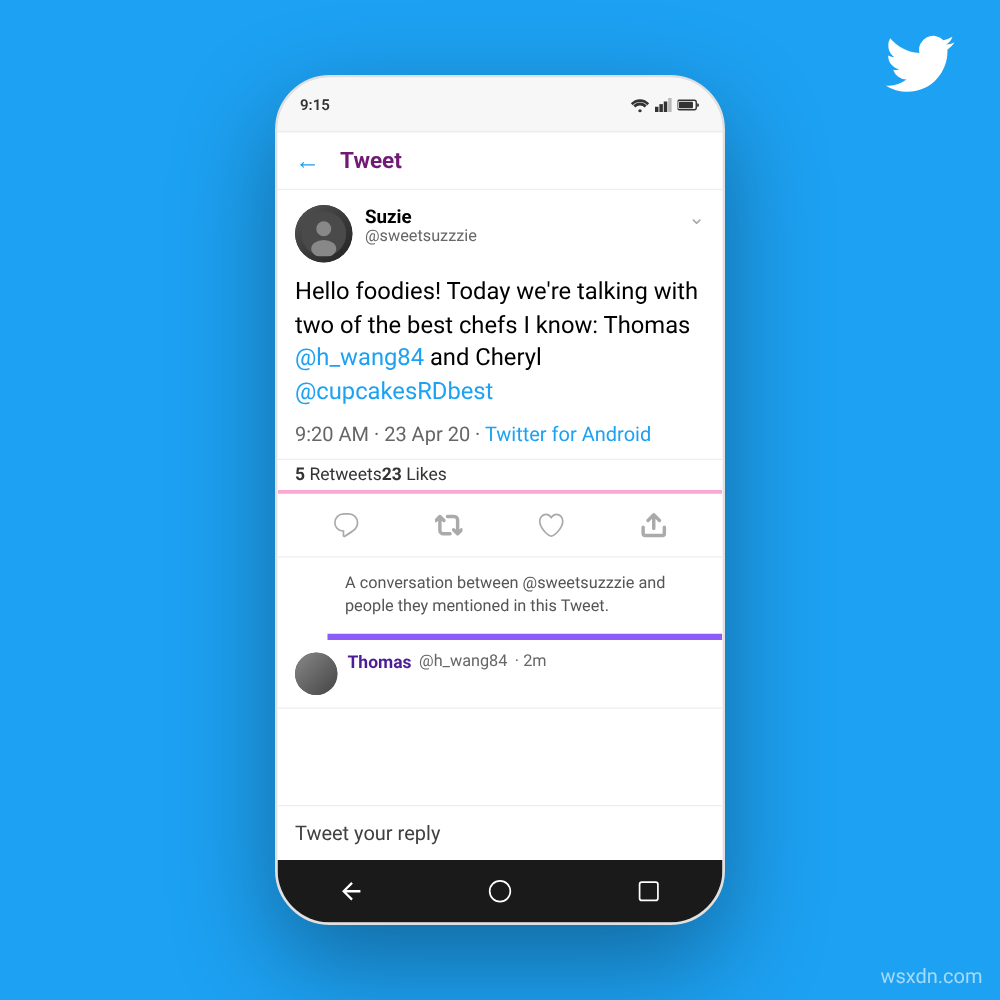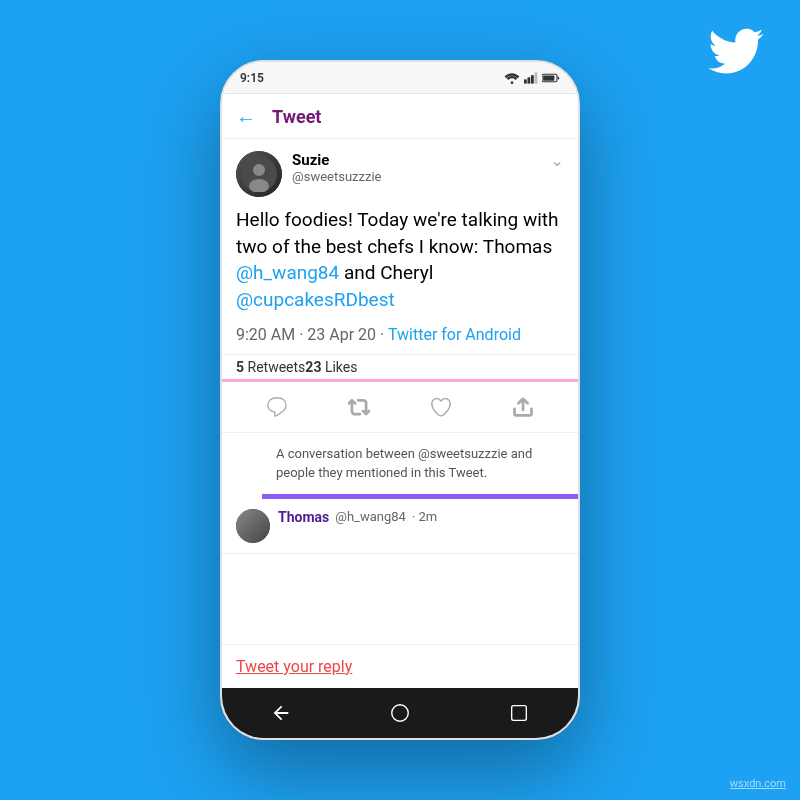--- a/index.html
+++ b/index.html
@@ -34,21 +34,21 @@
       overflow: hidden;
       display: flex;
       flex-direction: column;
       position: relative;
       border: 2px solid #e0e0e0;
     }
 
     
     .phone-top-bar {
       background: #f7f7f7;
-      height: 32px;
+      height: 44px;
       display: flex;
       align-items: center;
       justify-content: space-between;
       padding: 0 18px;
       flex-shrink: 0;
       border-bottom: 1px solid #e8e8e8;
     }
 
     .phone-time {
       font-size: 12px;
@@ -300,22 +300,21 @@
 
     
     .reply-input-area {
       padding: 12px 14px;
       border-top: 1px solid #eee;
       flex-shrink: 0;
     }
 
     .reply-placeholder {
       font-size: 16px;
-      color: #ef4444;
-      text-decoration: underline;
+      color: #404040;
     }
 
     
     .phone-bottom-nav {
       background: #1a1a1a;
       height: 50px;
       display: flex;
       align-items: center;
       justify-content: space-around;
       flex-shrink: 0;
@@ -334,23 +333,22 @@
       stroke: #fff;
       fill: none;
       stroke-width: 1.5;
     }
 
     
     .watermark {
       position: absolute;
       bottom: 10px;
       right: 14px;
-      font-size: 11px;
+      font-size: 16px;
       color: rgba(255,255,255,0.6);
-      text-decoration: underline;
     }
   </style>
 </head>
 <body>
 
 <svg class="twitter-logo" viewBox="0 0 24 20" xmlns="http://www.w3.org/2000/svg">
   <path d="M23.954 2.569a10 10 0 01-2.825.775 4.958 4.958 0 002.163-2.723 9.99 9.99 0 01-3.127 1.195 4.929 4.929 0 00-8.384 4.482C7.691 6.094 4.066 4.13 1.64 1.161a4.822 4.822 0 00-.666 2.475c0 1.71.869 3.213 2.188 4.096a4.904 4.904 0 01-2.228-.616v.061a4.923 4.923 0 003.946 4.827 4.996 4.996 0 01-2.212.085 4.937 4.937 0 004.604 3.417 9.868 9.868 0 01-6.102 2.105c-.39 0-.779-.023-1.17-.067a13.995 13.995 0 007.557 2.209c9.054 0 13.999-7.496 13.999-13.986 0-.209 0-.42-.015-.63a9.936 9.936 0 002.46-2.548l-.047-.02z"></path>
 </svg>
 
 <div class="phone-shell">

